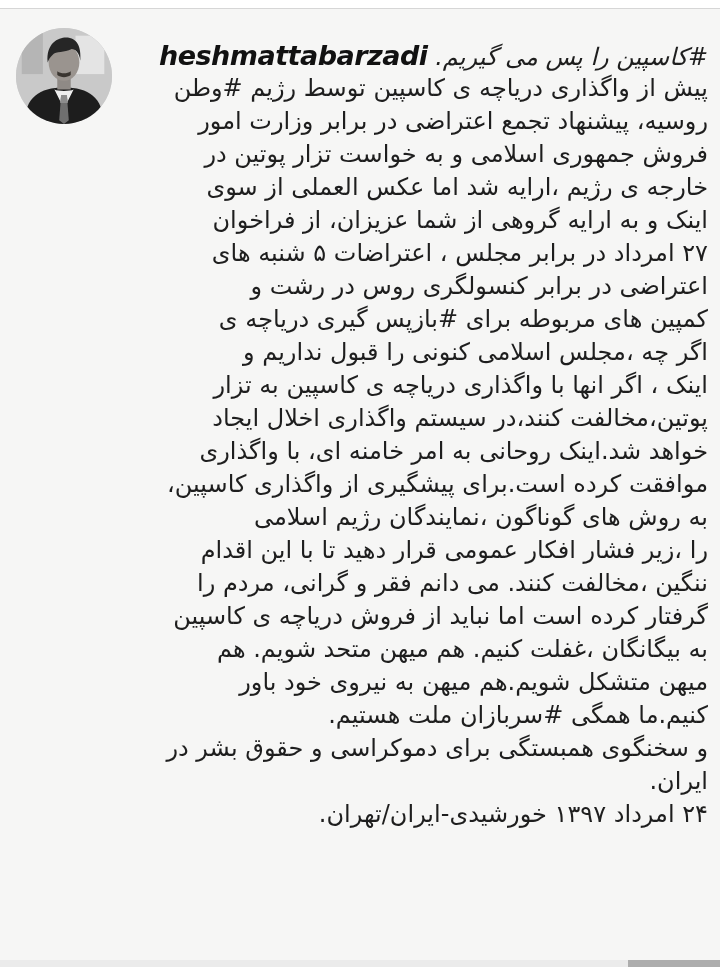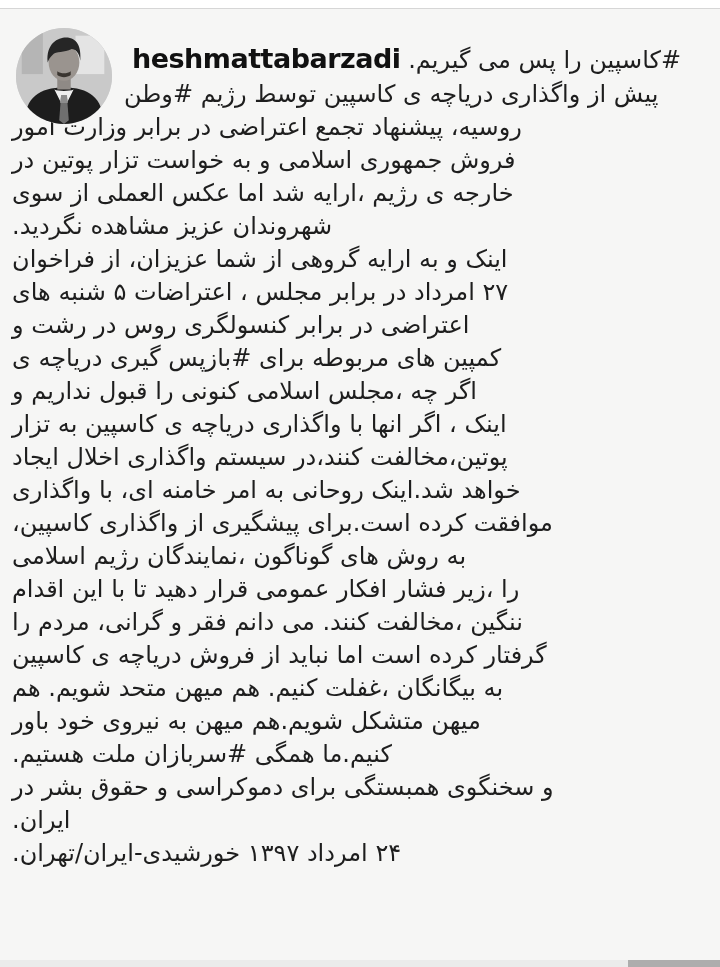--- a/index.html
+++ b/index.html
@@ -24,35 +24,37 @@
   }
   .avatar svg{display:block;width:100%;height:100%;}
   .caption{
     padding-top:32px;
     color:#1e1e1e;
     font-size:24px;
     line-height:33px;
   }
   .first-line{
     direction:ltr;
+    text-align:right;
     white-space:nowrap;
     padding-left:120px;
-    line-height:36px;
+    line-height:29px;
+    font-style:italic;
   }
   .username{
     font-weight:bold;
     color:#111111;
     font-size:27px;
     letter-spacing:-0.5px;
     cursor:pointer;
   }
   .first-hashtag{direction:rtl;unicode-bidi:embed;}
   .cap-line{
     direction:rtl;
-    text-align:left;
+    text-align:right;
     white-space:nowrap;
   }
   .cap-line.pad-avatar{padding-left:112px;}
   .hscrollbar{
     position:absolute;left:0;bottom:0;width:720px;height:7px;
     background:#ebebeb;
   }
   .hscrollbar .thumb{
     position:absolute;right:0;top:0;height:7px;width:92px;
     background:#adadad;
@@ -94,21 +96,20 @@
       <span class="username">heshmattabarzadi</span>
       <span> </span>
       <span class="first-hashtag" dir="rtl">#کاسپین را پس می گیریم.</span>
     </div>
     <div>
 
     <div class="cap-line pad-avatar">پیش از واگذاری  دریاچه ی کاسپین توسط رژیم #وطن</div>
         <div class="cap-line">روسیه، پیشنهاد تجمع اعتراضی در برابر وزارت امور</div>
         <div class="cap-line">فروش جمهوری اسلامی و  به خواست تزار پوتین در</div>
         <div class="cap-line">خارجه ی رژیم ،ارایه شد اما  عکس العملی از سوی</div>
-        <div class="cap-line">شهروندان عزیز مشاهده نگردید.</div>
         <div class="cap-line">اینک و به ارایه گروهی از شما عزیزان، از فراخوان</div>
         <div class="cap-line">۲۷ امرداد در برابر مجلس ، اعتراضات ۵ شنبه های</div>
         <div class="cap-line">اعتراضی در برابر کنسولگری روس در رشت و</div>
         <div class="cap-line">کمپین های مربوطه برای #بازپس گیری دریاچه ی</div>
         <div class="cap-line">اگر چه ،مجلس اسلامی کنونی را قبول نداریم و</div>
         <div class="cap-line">اینک ، اگر انها با واگذاری دریاچه ی کاسپین به تزار</div>
         <div class="cap-line">پوتین،مخالفت کنند،در سیستم واگذاری اخلال ایجاد</div>
         <div class="cap-line">خواهد شد.اینک روحانی به امر خامنه ای، با واگذاری</div>
         <div class="cap-line">موافقت کرده است.برای پیشگیری از  واگذاری کاسپین،</div>
         <div class="cap-line">به روش های گوناگون ،نمایندگان رژیم اسلامی</div>

